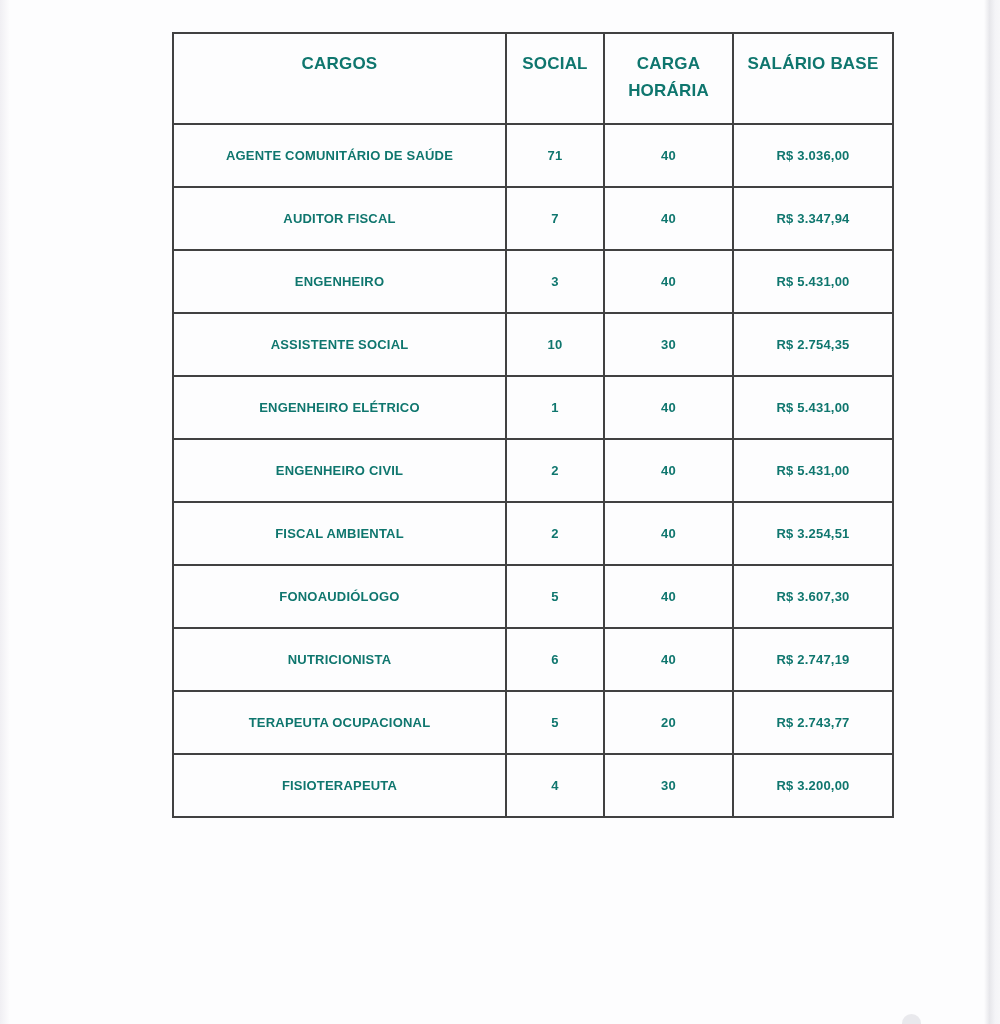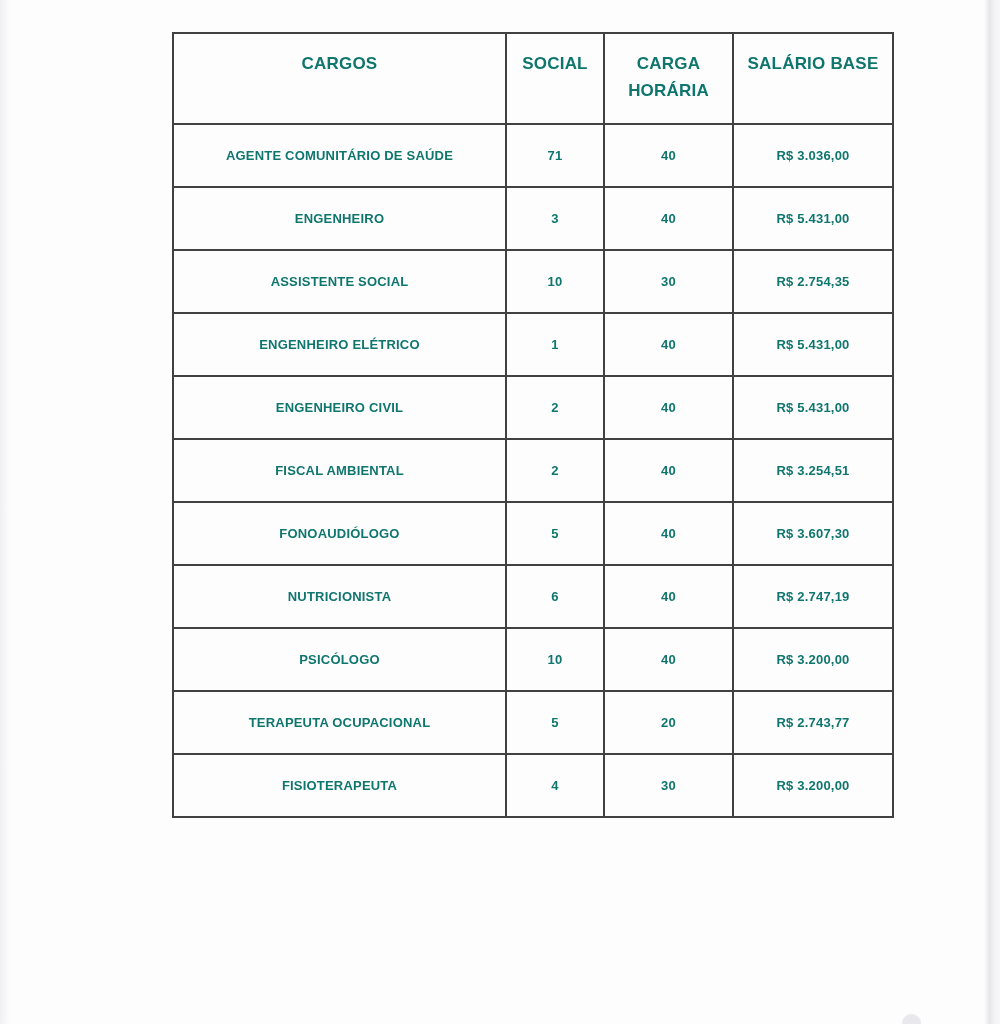--- a/index.html
+++ b/index.html
@@ -104,20 +104,26 @@
       </tr>
     </thead>
     <tbody>
         <tr>
           <td>AGENTE COMUNITÁRIO DE SAÚDE</td>
           <td>71</td>
           <td>40</td>
           <td>R$ 3.036,00</td>
         </tr>
         <tr>
+          <td>AUDITOR FISCAL</td>
+          <td>7</td>
+          <td>40</td>
+          <td>R$ 3.347,94</td>
+        </tr>
+        <tr>
           <td>ENGENHEIRO</td>
           <td>3</td>
           <td>40</td>
           <td>R$ 5.431,00</td>
         </tr>
         <tr>
           <td>ASSISTENTE SOCIAL</td>
           <td>10</td>
           <td>30</td>
           <td>R$ 2.754,35</td>
@@ -146,26 +152,20 @@
           <td>40</td>
           <td>R$ 3.607,30</td>
         </tr>
         <tr>
           <td>NUTRICIONISTA</td>
           <td>6</td>
           <td>40</td>
           <td>R$ 2.747,19</td>
         </tr>
         <tr>
-          <td>PSICÓLOGO</td>
-          <td>10</td>
-          <td>40</td>
-          <td>R$ 3.200,00</td>
-        </tr>
-        <tr>
           <td>TERAPEUTA OCUPACIONAL</td>
           <td>5</td>
           <td>20</td>
           <td>R$ 2.743,77</td>
         </tr>
         <tr>
           <td>FISIOTERAPEUTA</td>
           <td>4</td>
           <td>30</td>
           <td>R$ 3.200,00</td>

